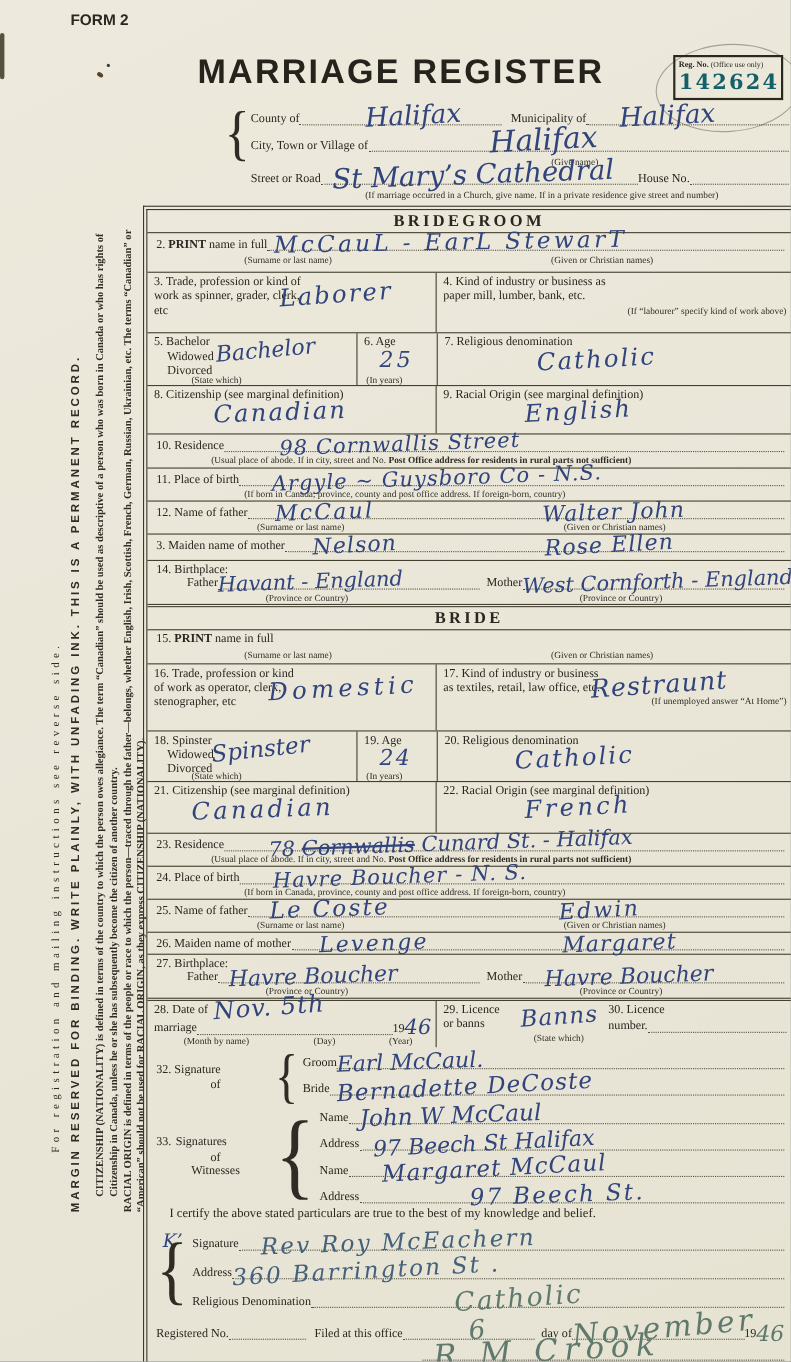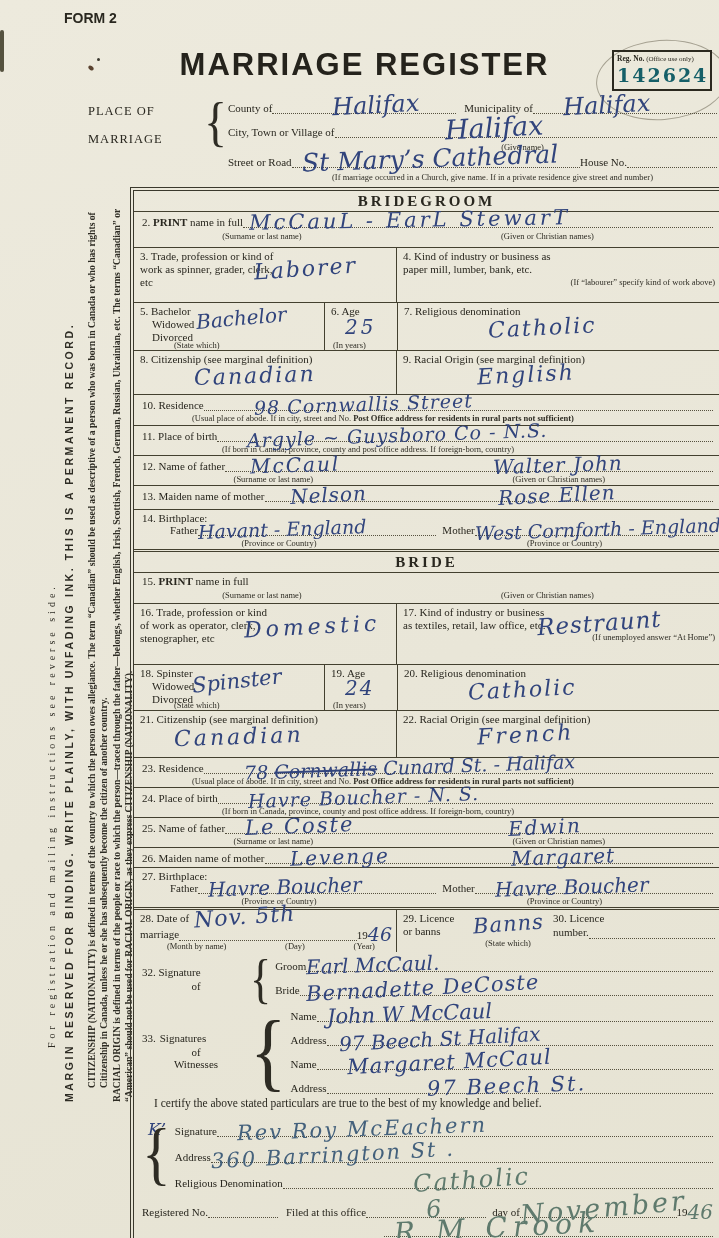--- a/index.html
+++ b/index.html
@@ -81,24 +81,20 @@
   <div class="form-no">FORM 2</div>
   <div class="main-title">MARRIAGE REGISTER</div>
   <div class="pencil-ellipse"></div>
   <div class="stamp">
     <div class="s1"><b>Reg. No.</b>
       <span style="font-size:7px;">(Office use only)</span></div>
     <div class="s2">142624</div>
   </div>
 
   <div class="place">
-    <div class="pl-left">
-      <div>PLACE OF</div>
-      <div>MARRIAGE</div>
-    </div>
     <div class="big-brace">{</div>
     <div class="pl-fields">
       <div class="pl-row fl">
         <span class="lbl">County of</span>
         <span class="dots">
             <i class="hw" style="left:60px;font-size:24px;transform:rotate(-3deg);">Halifax</i>
           </span>
         <span class="lbl" style="margin-left:8px;">Municipality of</span>
         <span class="dots">
             <i class="hw" style="left:30px;font-size:24px;transform:rotate(-3deg);">Halifax</i>
@@ -215,21 +211,21 @@
         </span>
       </div>
       <div class="subrow" style="margin-top:2px;">
         <span class="sub" style="width:46%;">(Surname or last name)</span>
         <span class="sub" style="width:54%;">(Given or Christian names)</span>
       </div>
     </div>
 
     <div class="row h-r13">
       <div class="fl">
-        <span class="lbl">13. Maiden name of mother</span>
+        <span class="lbl">3. Maiden name of mother</span>
         <span class="dots">
           <i class="hw" style="left:25px;font-size:20px;letter-spacing:1px;transform:rotate(-3deg);">Nelson</i>
           <i class="hw" style="left:52%;font-size:20px;letter-spacing:1px;transform:rotate(-3deg);">Rose Ellen</i>
         </span>
       </div>
     </div>
 
     <div class="row h-r14 dbl">
       <div class="lbl">14. Birthplace:</div>
       <div class="fl" style="margin-left:28px;margin-top:-2px;">

